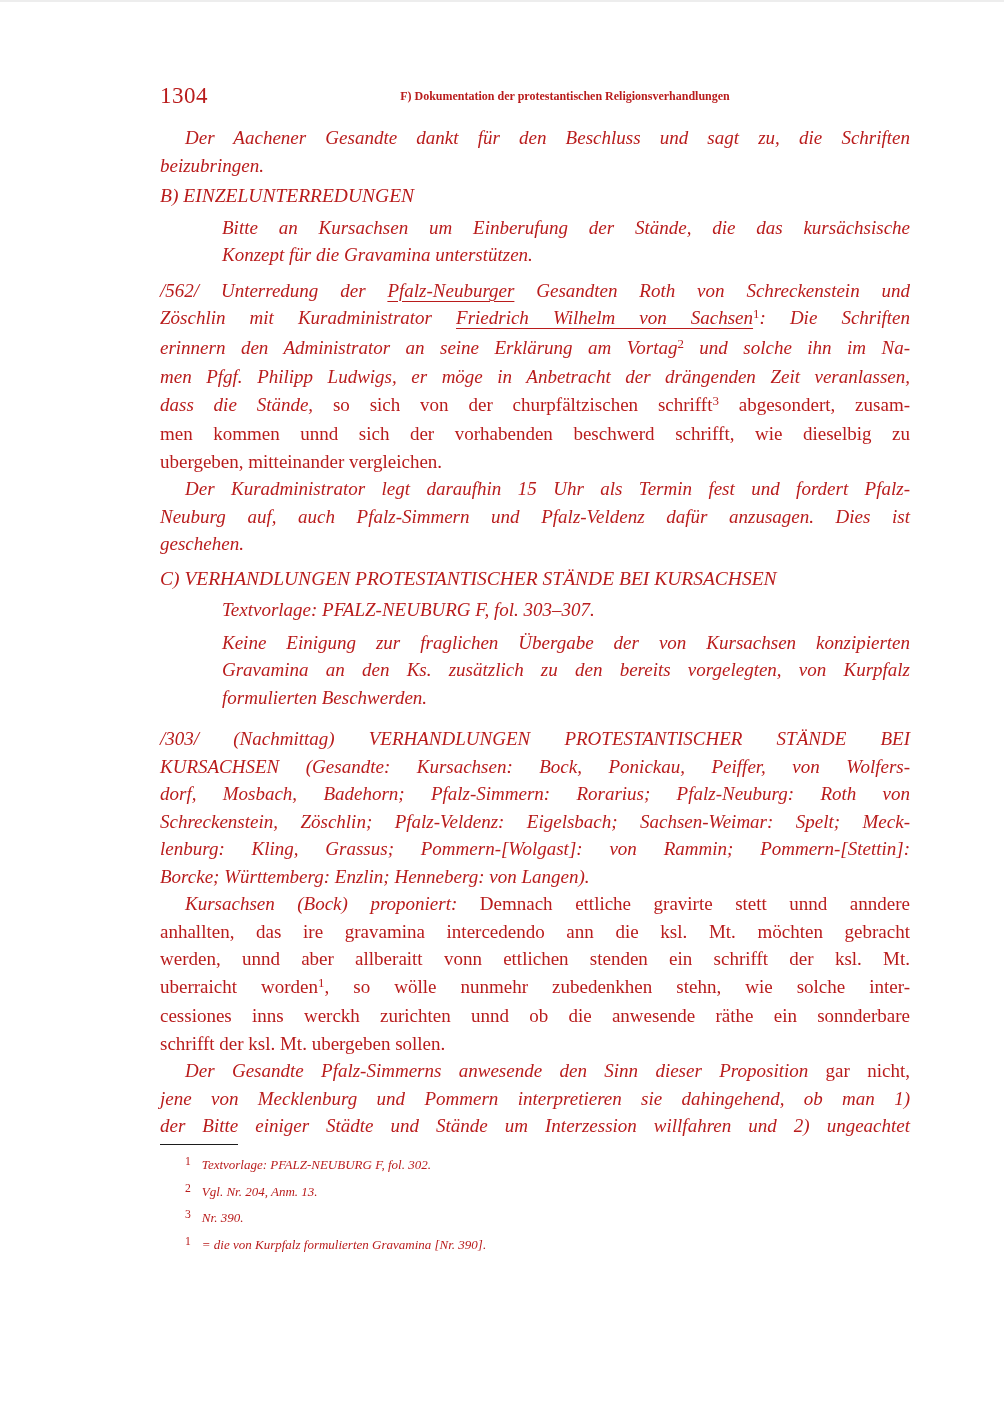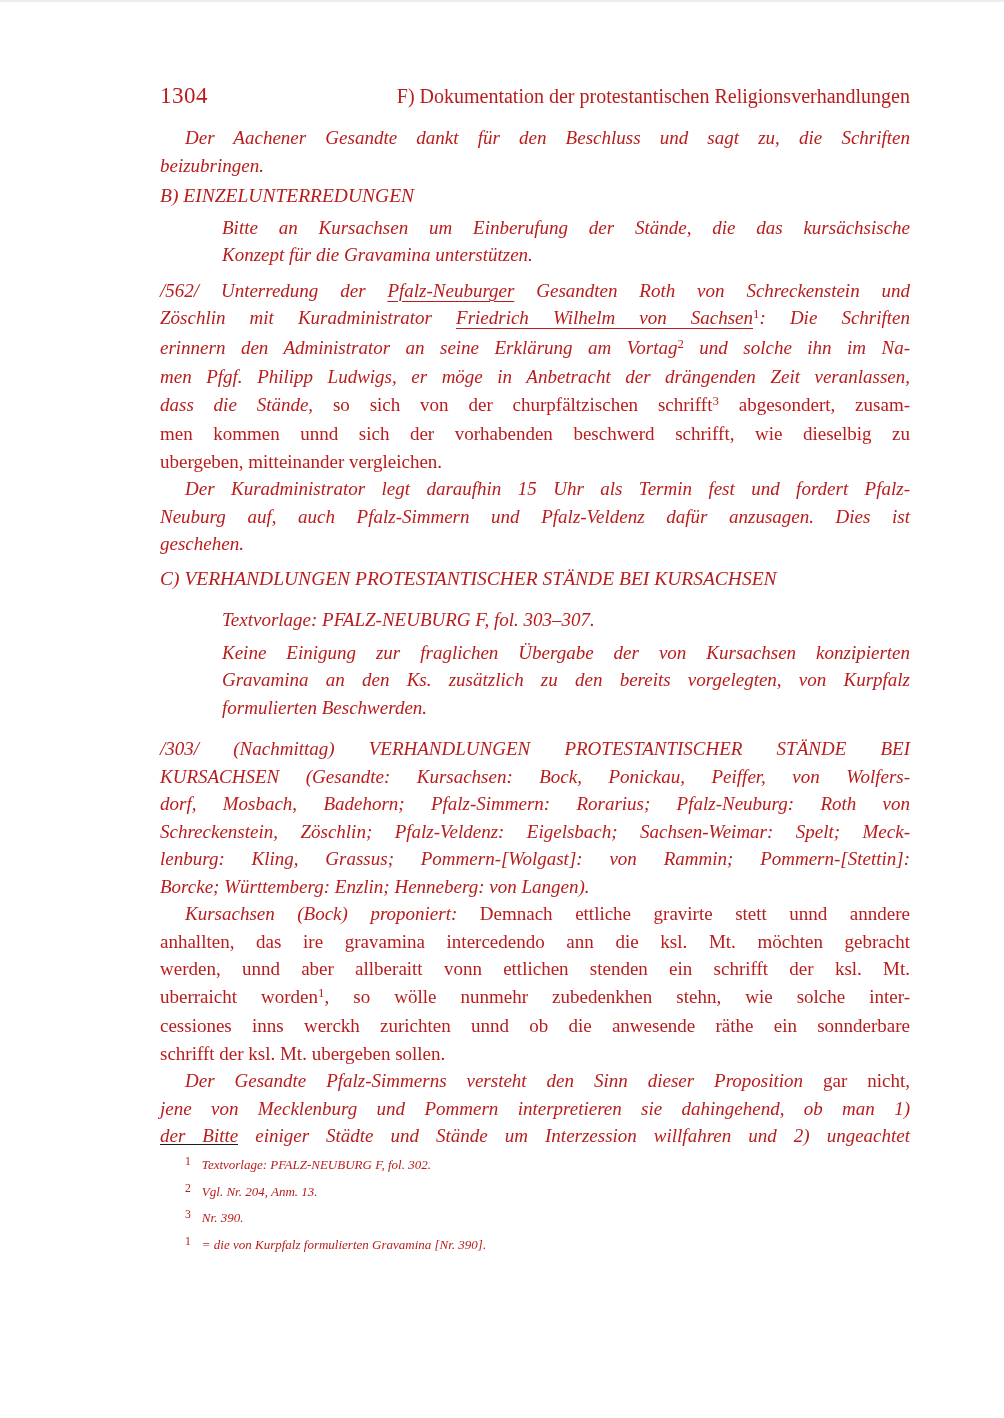--- a/index.html
+++ b/index.html
@@ -23,23 +23,24 @@
     position:relative;
     height:30px;
     margin-bottom:12px;
   }
   .pagenum{
     position:absolute;left:0;top:0;
     font-size:23px;line-height:28px;
     letter-spacing:0.5px;
   }
   .runhead{
-    text-align:right;
-    font-size:20px;line-height:28px;
+    text-align:center;
+    font-size:12px;line-height:28px;
     padding-left:60px;
+    font-weight:bold;
   }
   .block{font-size:19px;line-height:27.5px;}
   .block .line{
     text-align:justify;
     text-align-last:justify;
   }
   .block .line.last{text-align-last:left;}
   .block .line.indent{text-indent:25px;}
   .blk-heading{
     font-style:italic;
@@ -108,21 +109,21 @@
           <div class="line"><span class="s-i">dass die Stände,</span><span class="s-r"> so sich von der churpfältzischen schrifft</span><span class="s-s">3</span><span class="s-r"> abgesondert, zusam-</span></div>
           <div class="line"><span class="s-r">men kommen unnd sich der vorhabenden beschwerd schrifft, wie dieselbig zu</span></div>
           <div class="line last"><span class="s-r">ubergeben, mitteinander vergleichen.</span></div>
         </div>
         <div class="block blk-body">
           <div class="line indent"><span class="s-i">Der Kuradministrator legt daraufhin 15 Uhr als Termin fest und fordert Pfalz-</span></div>
           <div class="line"><span class="s-i">Neuburg auf, auch Pfalz-Simmern und Pfalz-Veldenz dafür anzusagen. Dies ist</span></div>
           <div class="line last"><span class="s-i">geschehen.</span></div>
         </div>
         <div class="block blk-heading" style="margin-top: 7px;">C) VERHANDLUNGEN PROTESTANTISCHER STÄNDE BEI KURSACHSEN</div>
-        <div class="block blk-summary" style="margin-top: 14px;">
+        <div class="block blk-summary" style="margin-top: 4px;">
           <div class="line last"><span class="s-i">Textvorlage: PFALZ-NEUBURG F, fol. 303–307.</span></div>
         </div>
         <div class="block blk-summary" style="margin-top: 5px;">
           <div class="line"><span class="s-i">Keine Einigung zur fraglichen Übergabe der von Kursachsen konzipierten</span></div>
           <div class="line"><span class="s-i">Gravamina an den Ks. zusätzlich zu den bereits vorgelegten, von Kurpfalz</span></div>
           <div class="line last"><span class="s-i">formulierten Beschwerden.</span></div>
         </div>
         <div class="block blk-body" style="margin-top: 14px;">
           <div class="line"><span class="s-i">/303/ (Nachmittag) VERHANDLUNGEN PROTESTANTISCHER STÄNDE BEI</span></div>
           <div class="line"><span class="s-i">KURSACHSEN (Gesandte: Kursachsen: Bock, Ponickau, Peiffer, von Wolfers-</span></div>
@@ -133,21 +134,21 @@
         </div>
         <div class="block blk-body">
           <div class="line indent"><span class="s-i">Kursachsen (Bock) proponiert:</span><span class="s-r"> Demnach ettliche gravirte stett unnd anndere</span></div>
           <div class="line"><span class="s-r">anhallten, das ire gravamina intercedendo ann die ksl. Mt. möchten gebracht</span></div>
           <div class="line"><span class="s-r">werden, unnd aber allberaitt vonn ettlichen stenden ein schrifft der ksl. Mt.</span></div>
           <div class="line"><span class="s-r">uberraicht worden</span><span class="s-s">1</span><span class="s-r">, so wölle nunmehr zubedenkhen stehn, wie solche inter-</span></div>
           <div class="line"><span class="s-r">cessiones inns werckh zurichten unnd ob die anwesende räthe ein sonnderbare</span></div>
           <div class="line last"><span class="s-r">schrifft der ksl. Mt. ubergeben sollen.</span></div>
         </div>
         <div class="block blk-body">
-          <div class="line indent"><span class="s-i">Der Gesandte Pfalz-Simmerns versteht den Sinn dieser Proposition</span><span class="s-r"> gar nicht,</span></div>
+          <div class="line indent"><span class="s-i">Der Gesandte Pfalz-Simmerns anwesende den Sinn dieser Proposition</span><span class="s-r"> gar nicht,</span></div>
           <div class="line"><span class="s-i">jene von Mecklenburg und Pommern interpretieren sie dahingehend, ob man 1)</span></div>
           <div class="line"><span class="s-i">der Bitte einiger Städte und Stände um Interzession willfahren und 2) ungeachtet</span></div>
         </div>
       </main>
   </div>
 
   <footer class="footnotes">
     <div class="fn-rule"></div>
     <div id="fn-list">
         <div class="fn-line"><span class="fn-marker">1</span><span class="fn-text">Textvorlage: PFALZ-NEUBURG F, fol. 302.</span></div>

